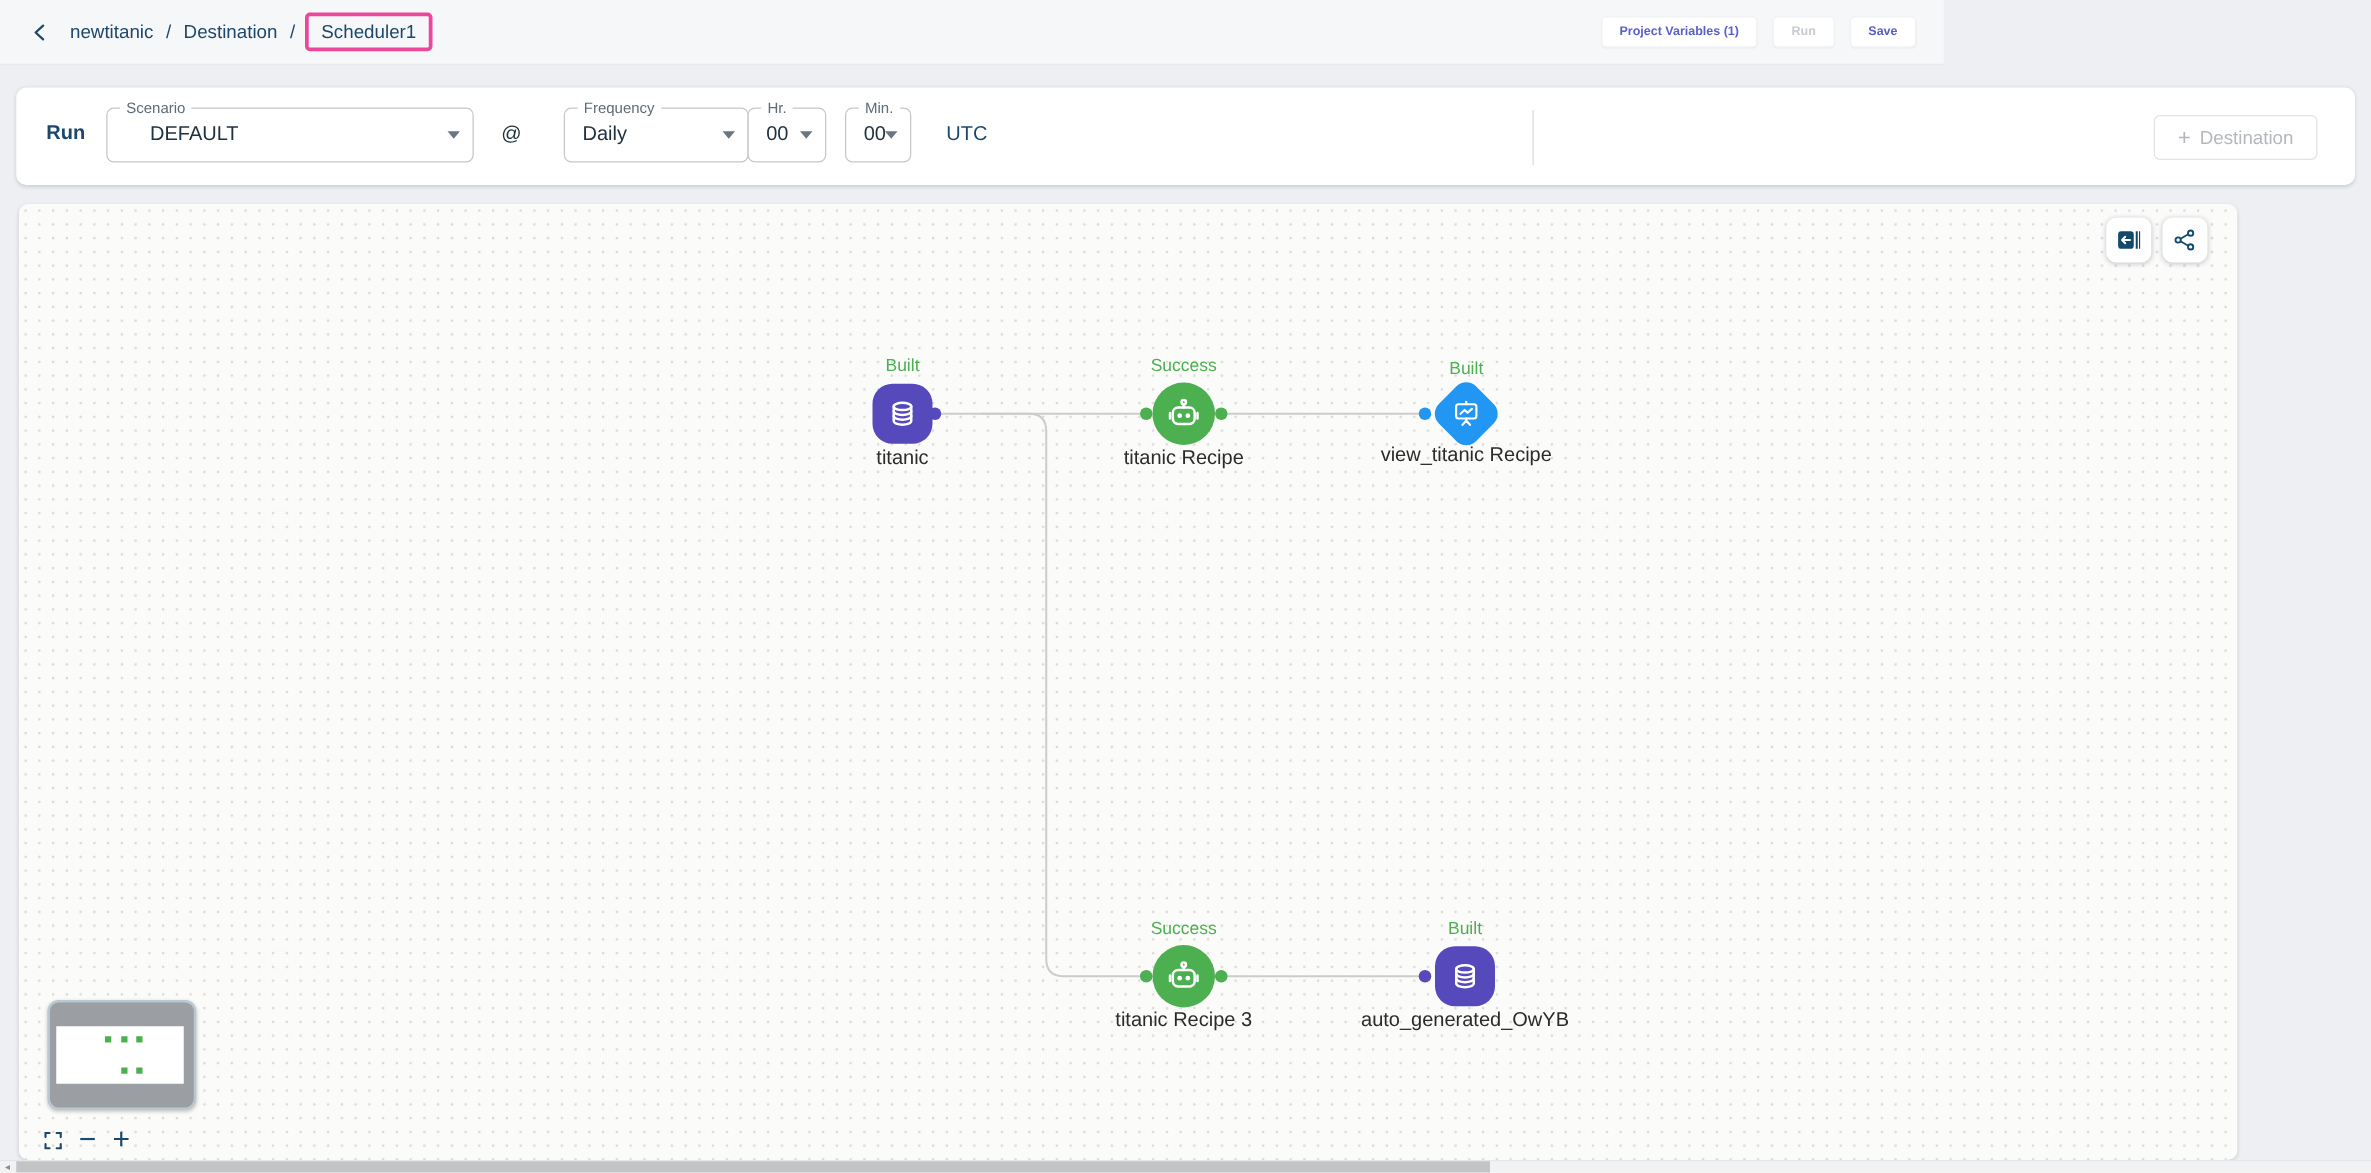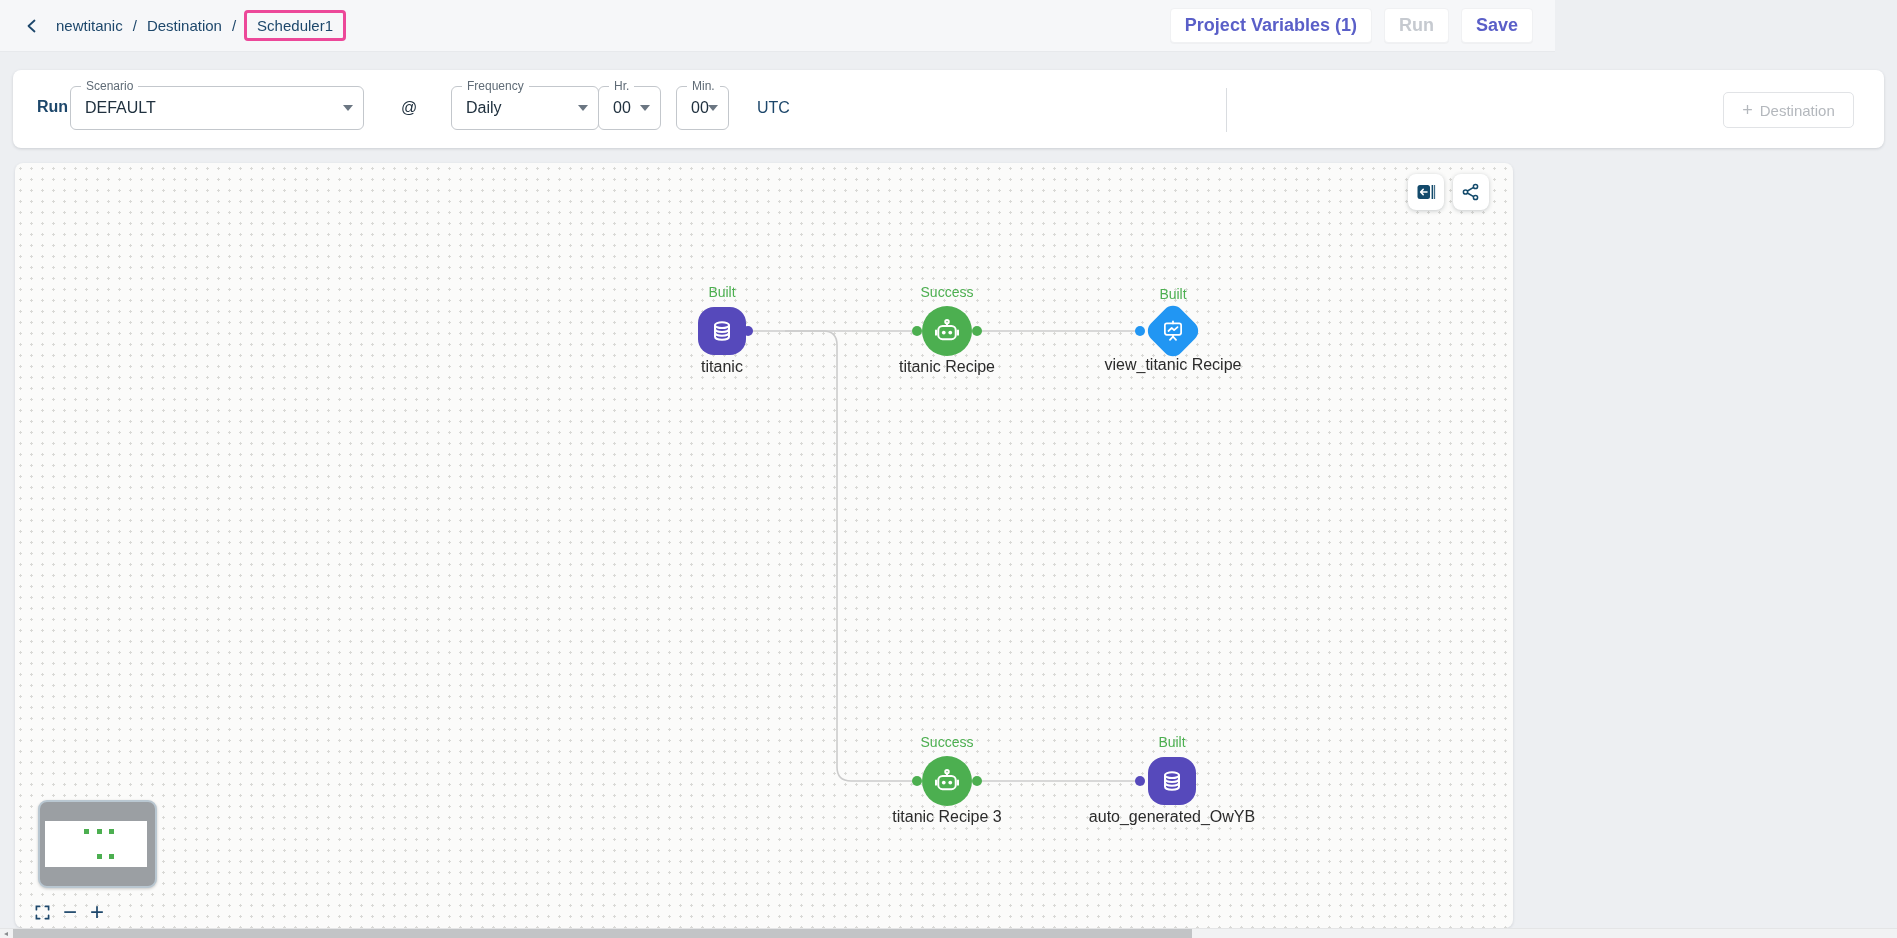--- a/index.html
+++ b/index.html
@@ -21,21 +21,21 @@
   .crumbs { display: flex; align-items: center; margin-left: 8px; font-size: 15px; font-weight: 500; color: #1d476b; }
   .crumb { padding: 0 4px; cursor: pointer; }
   .crumb-sep { padding: 0 6px; color: #1d476b; }
   .crumb-current {
     border: 3px solid #ec4899; border-radius: 4px;
     padding: 4px 10px; margin-left: 2px;
   }
   .header-actions { margin-left: auto; margin-right: 22px; display: flex; align-items: center; gap: 12px; }
   .hbtn {
     background: #ffffff; border: 1px solid #f0f1f3; border-radius: 4px;
-    padding: 6px 14px; font-size: 18px; font-weight: 700; cursor: pointer;
+    padding: 6px 14px; font-size: 10px; font-weight: 700; cursor: pointer;
     box-shadow: 0 1px 1px rgba(0,0,0,0.03);
   }
   .hbtn.accent { color: #5a5fc8; }
   .hbtn.disabled { color: #c6cad0; cursor: default; }
 
   
   .toolbar {
     position: absolute; left: 13px; top: 70px; width: 1871px; height: 78px;
     background: #ffffff; border-radius: 8px;
     box-shadow: 0 1px 3px rgba(50,60,70,0.18);
@@ -50,38 +50,38 @@
     position: absolute; top: -8px; left: 10px;
     background: #fff; padding: 0 5px;
     font-size: 12px; color: #5f6b76; line-height: 14px;
   }
   .mselect .mvalue { margin-left: 14px; font-size: 16px; color: #20313f; }
   .mselect .arrow {
     position: absolute; right: 10px; top: 50%; margin-top: -3px;
     width: 0; height: 0; border-left: 5px solid transparent; border-right: 5px solid transparent;
     border-top: 6px solid #6b7682;
   }
-  .sel-scenario { left: 57px;  width: 294px; }
+  .sel-scenario { left: 72px;  width: 294px; padding-left: 20px; }
   .sel-frequency{ left: 438px; width: 148px; }
   .sel-hr  { left: 585px; width: 63px; }
   .sel-min { left: 663px; width: 53px; }
   .at-symbol { position: absolute; left: 388px; top: 29px; font-size: 16px; color: #20313f; }
   .utc-label { position: absolute; left: 744px; top: 29px; font-size: 16px; font-weight: 500; color: #1d476b; }
   .toolbar-divider { position: absolute; left: 1213px; top: 18px; width: 1px; height: 44px; background: #d9dce0; }
   .destination-btn {
     position: absolute; left: 1710px; top: 22px; width: 131px; height: 36px;
     border: 1px solid #e1e3e6; border-radius: 5px; background: #fff;
     display: flex; align-items: center; justify-content: center; gap: 7px;
     color: #b4b8bd; font-size: 15px; cursor: default;
   }
   .destination-btn .plus { font-size: 18px; line-height: 16px; }
 
   
   .canvas {
-    position: absolute; left: 15px; top: 163px; width: 1498px; height: 765px;
+    position: absolute; left: 15px; top: 163px; width: 1775px; height: 765px;
     background-color: #fbfbfa;
     background-image: radial-gradient(#d9d9d6 1px, transparent 1.3px);
     background-size: 11px 11px;
     border-radius: 8px;
     box-shadow: 0 1px 3px rgba(50,60,70,0.14);
     overflow: hidden;
   }
   .canvas-tools { position: absolute; right: 24px; top: 11px; display: flex; gap: 9px; }
   .ctool {
     width: 36px; height: 36px; background: #fff; border-radius: 8px;

